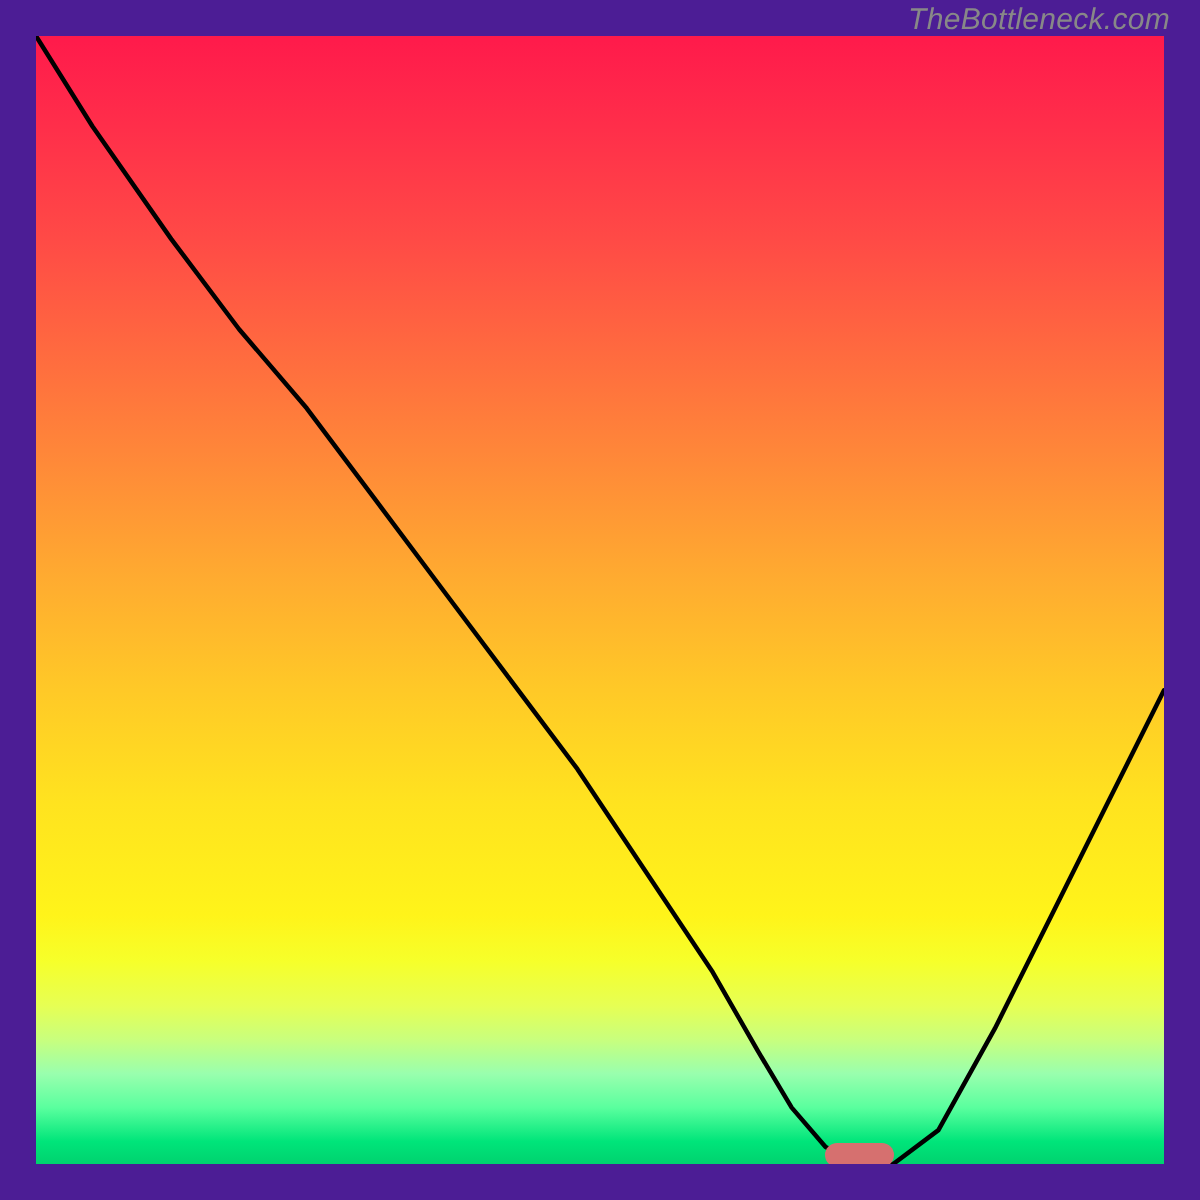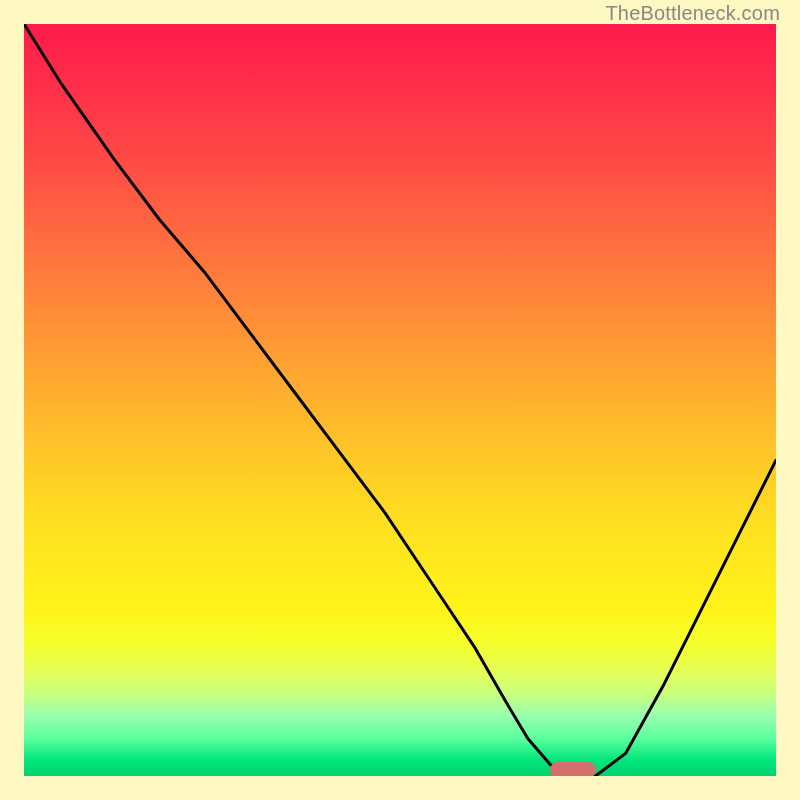--- a/index.html
+++ b/index.html
@@ -1,17 +1,17 @@
 <!DOCTYPE html>
 <html><head>
 <meta charset="utf-8">
 <style>
 * { margin: 0; padding: 0; box-sizing: border-box; }
 html, body { width: 800px; height: 800px; overflow: hidden; background: #000; }
-.wrapper { position: relative; width: 800px; height: 800px; background: #fef9c3; }
+.wrapper { position: relative; width: 800px; height: 800px; background: #4c1d95; font-style: italic; }
 .watermark { position: absolute; top: 2px; right: 20px; color: #888; font-family: Arial, sans-serif; font-size: 20px; font-weight: 500; letter-spacing: 0.2px; z-index: 3; }
 .plot { position: absolute; left: 24px; top: 24px; width: 752px; height: 752px; overflow: hidden; }
 .gradient { position: absolute; inset: 0; background: linear-gradient(to bottom,
   #ff1a4b 0%,
   #ff2e4a 8%,
   #ff4a46 18%,
   #ff6a3f 28%,
   #ff8a38 38%,
   #ffab30 48%,
   #ffc927 58%,

